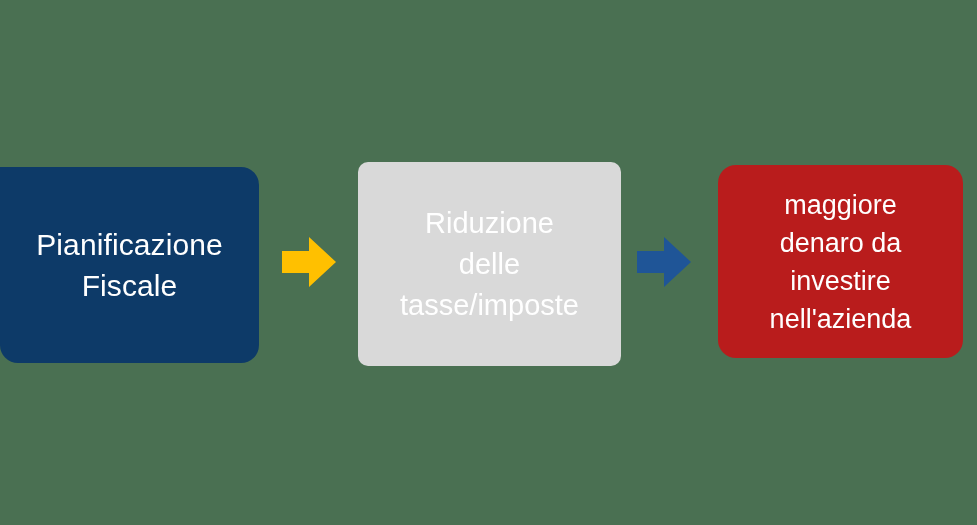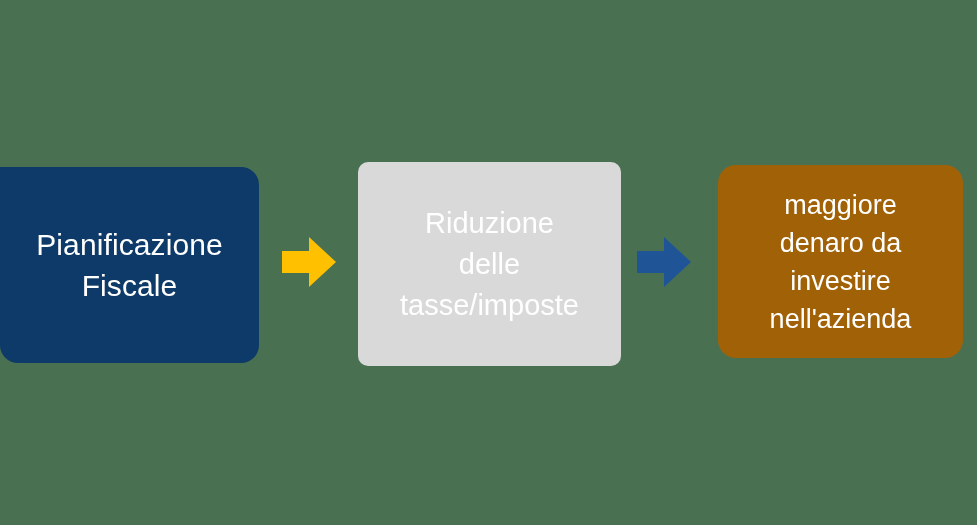--- a/index.html
+++ b/index.html
@@ -110,20 +110,20 @@
 delle
 tasse/imposte</span>
   </div>
 
   <div class="arrow" id="arrow-two">
     <svg viewBox="0 0 54 54" xmlns="http://www.w3.org/2000/svg">
       <polygon points="0,16 27,16 27,2 54,27 27,52 27,38 0,38" fill="#1f5597"></polygon>
     </svg>
   </div>
 
-  <div class="node" id="node-invest" style="background: #a16207; color: rgb(255, 255, 255);">
+  <div class="node" id="node-invest" style="background: #b91c1c; color: rgb(255, 255, 255);">
     <span class="node-text">maggiore
 denaro da
 investire
 nell'azienda</span>
   </div>
 
 </div>
 
 </body></html>

